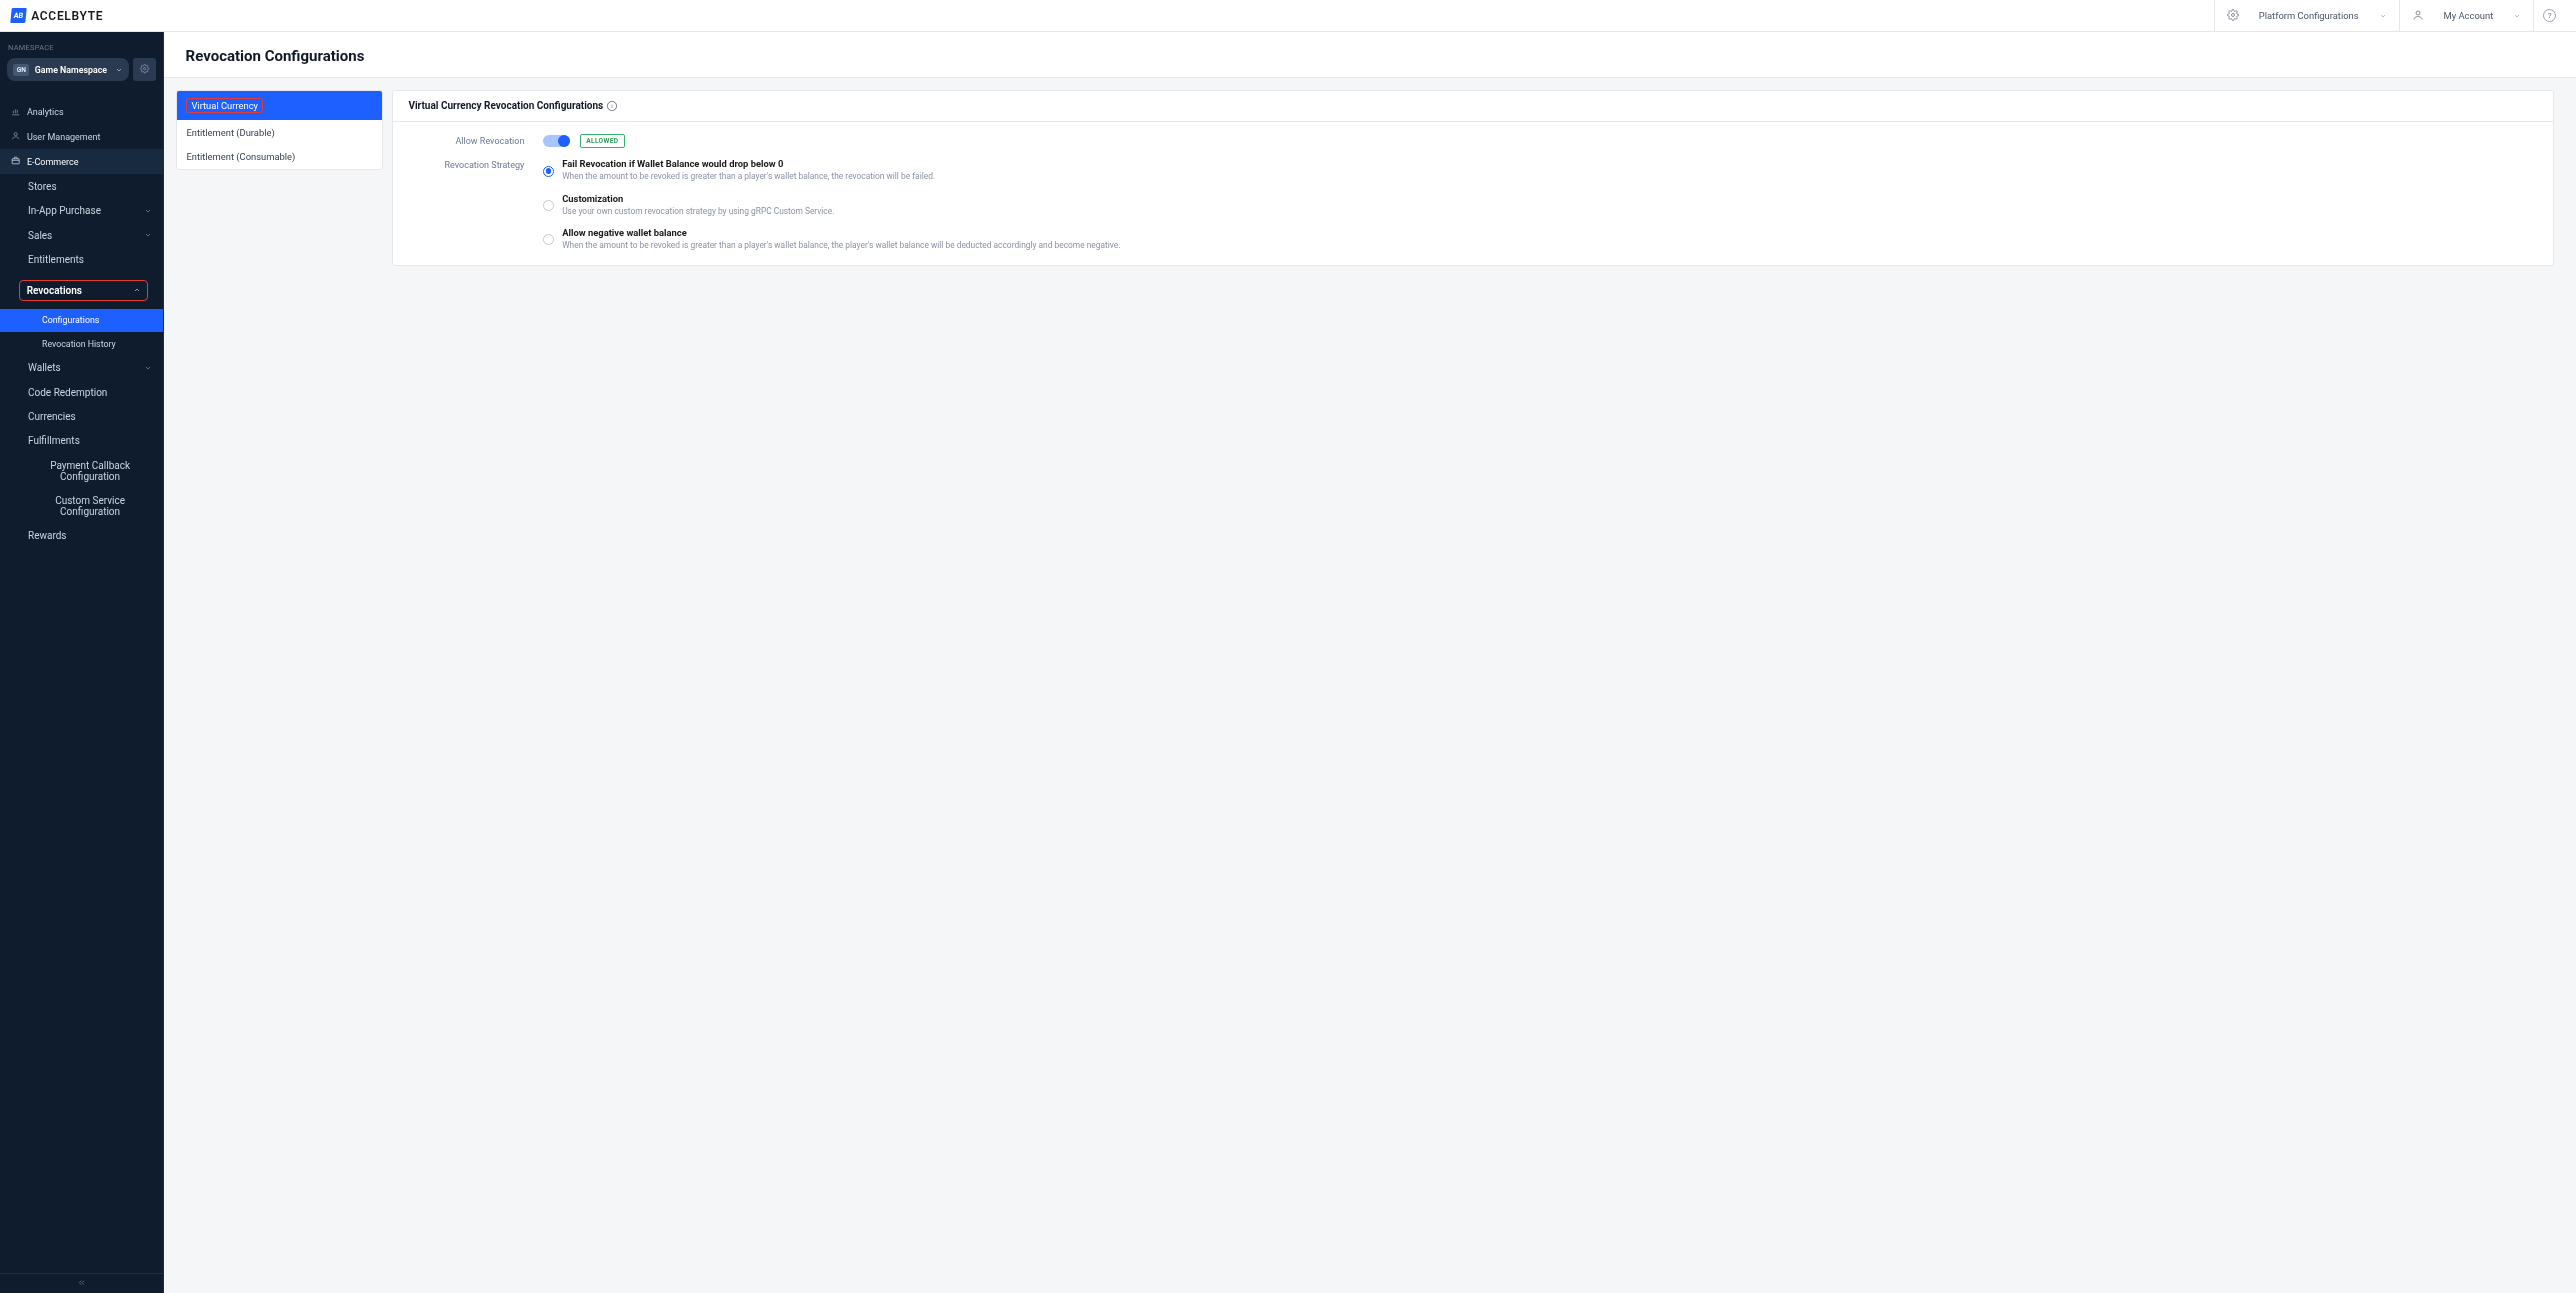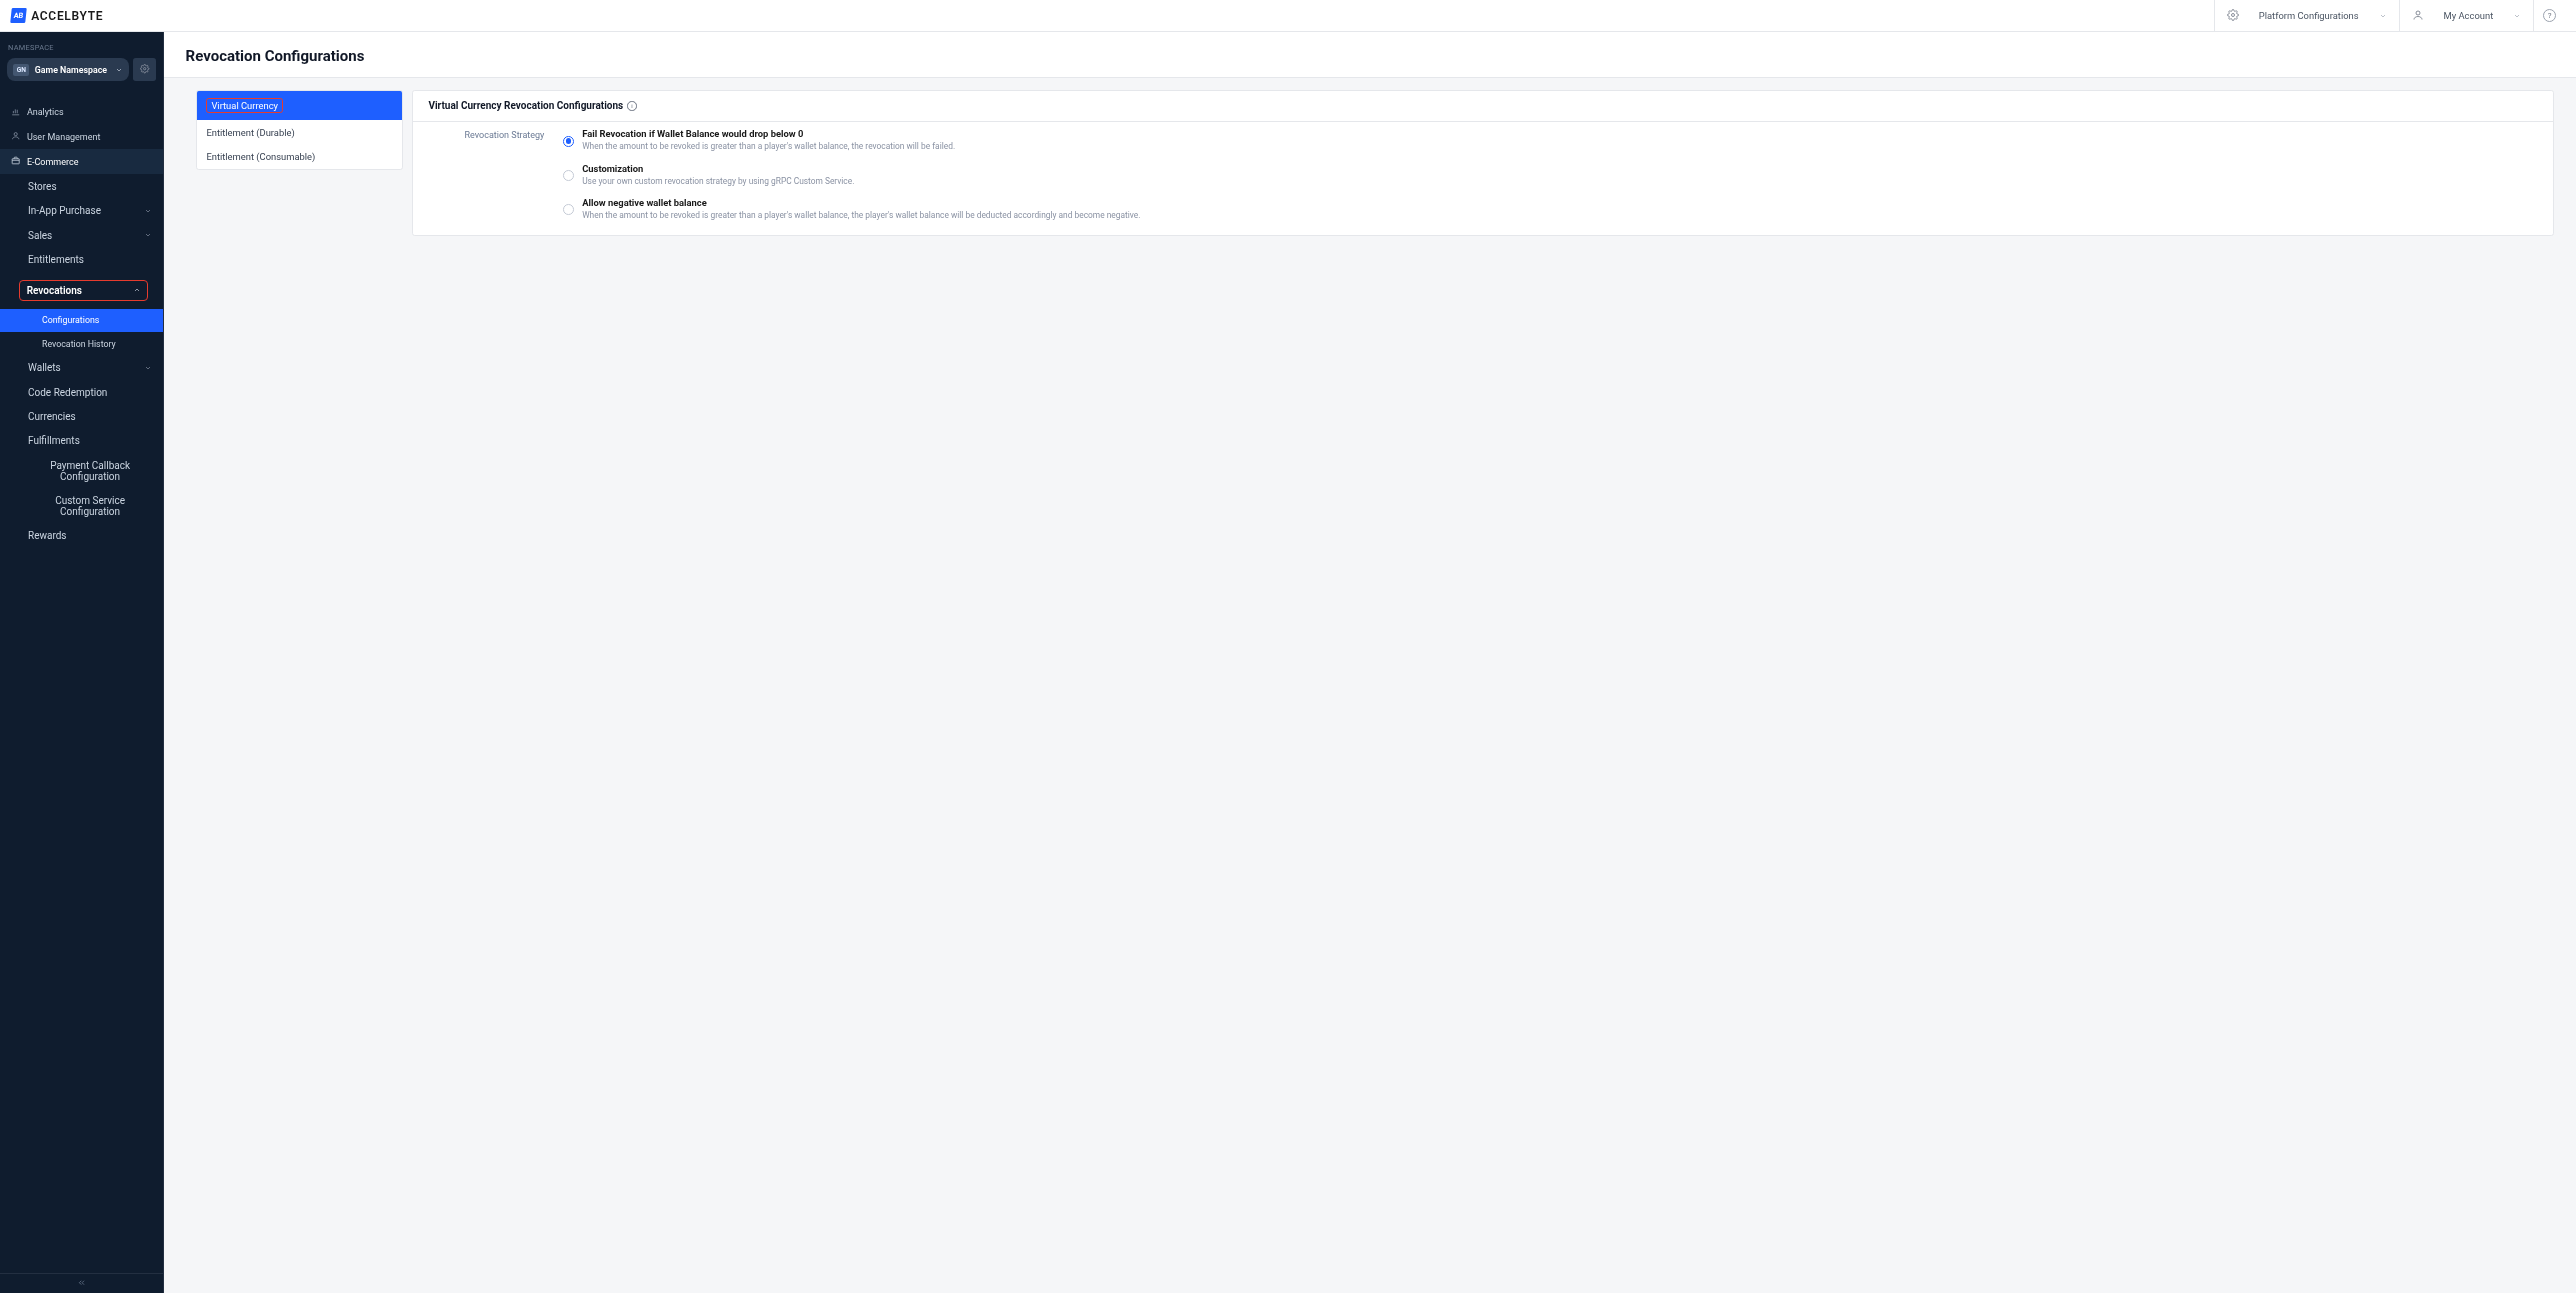--- a/index.html
+++ b/index.html
@@ -92,21 +92,21 @@
     }
 
     
     .main { flex: 1; overflow-y: auto; background: #f5f6f8; padding-bottom: 27px; }
     .page-title { padding: 15px 21.6px 12px; background: #fff; border-bottom: 0.7px solid #e5e7eb; }
     .page-title h1 { font-size: 15px; font-weight: 700; color: #111827; }
 
     .content-row { display: flex; gap: 9.4px; padding: 12px 21.6px 0 12px; align-items: flex-start; }
     .tabcol {
       width: 207px; background: #fff; border: 0.7px solid #e5e7eb; border-radius: 2.7px;
-      overflow: hidden; flex-shrink: 0; margin-left: 20px;
+      overflow: hidden; flex-shrink: 0;
     }
     .tabcol-item { padding: 6.7px 9.4px; cursor: pointer; color: #374151; }
     .tabcol-item.active { background: #1e5fff; color: #fff; }
     .tabcol-item .highlight-inner { display: inline-block; padding: 1.3px 4px; border: 1.3px solid #e63b2e; border-radius: 2.7px; }
 
     .panel {
       flex: 1; background: #fff; border: 0.7px solid #e5e7eb; border-radius: 2.7px;
       overflow: hidden;
     }
     .panel-header { padding: 9.4px 15px; border-bottom: 0.7px solid #e5e7eb; display: flex; align-items: center; gap: 4px; }
@@ -351,20 +351,31 @@
             <span>Entitlement (Consumable)</span>
           </div>
         </div>
 
         <div class="panel">
           <div class="panel-header">
             <h2>Virtual Currency Revocation Configurations</h2>
             <span class="info-ic">i</span>
           </div>
 
+          <div class="form-row">
+            <div class="form-label">Allow Revocation</div>
+            <div class="form-control">
+              <div class="toggle-row">
+                <div class="toggle">
+                  <div class="toggle-knob"></div>
+                </div>
+                <span class="status-pill">ALLOWED</span>
+              </div>
+            </div>
+          </div>
 
           <div class="form-row" style="padding-top:6.7px;">
             <div class="form-label">Revocation Strategy</div>
             <div class="form-control">
               <div class="radio-list">
                 <div class="radio-item">
                   <div class="radio-outer selected"></div>
                   <div class="radio-texts">
                     <div class="radio-title">Fail Revocation if Wallet Balance would drop below 0</div>
                     <div class="radio-desc">When the amount to be revoked is greater than a player's wallet balance, the revocation will be failed.</div>

